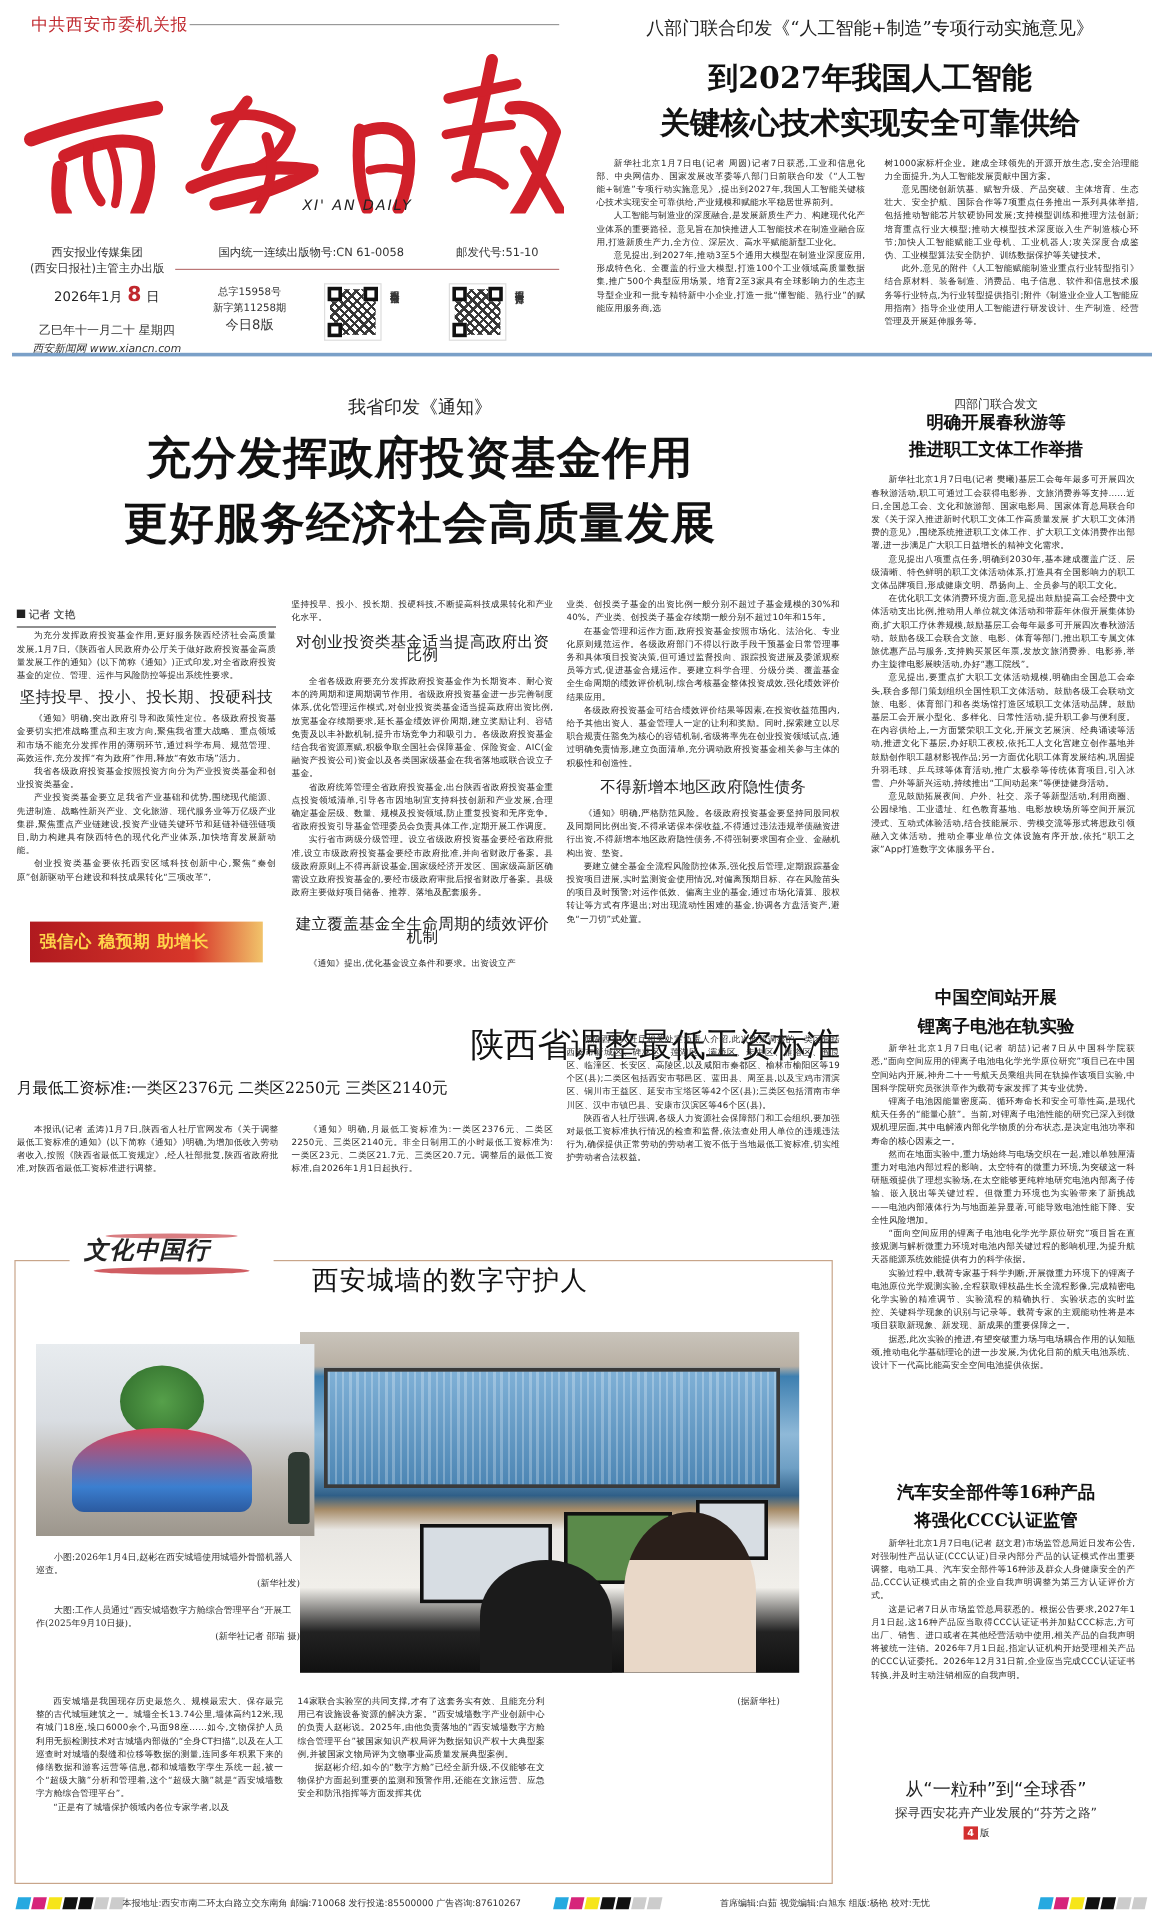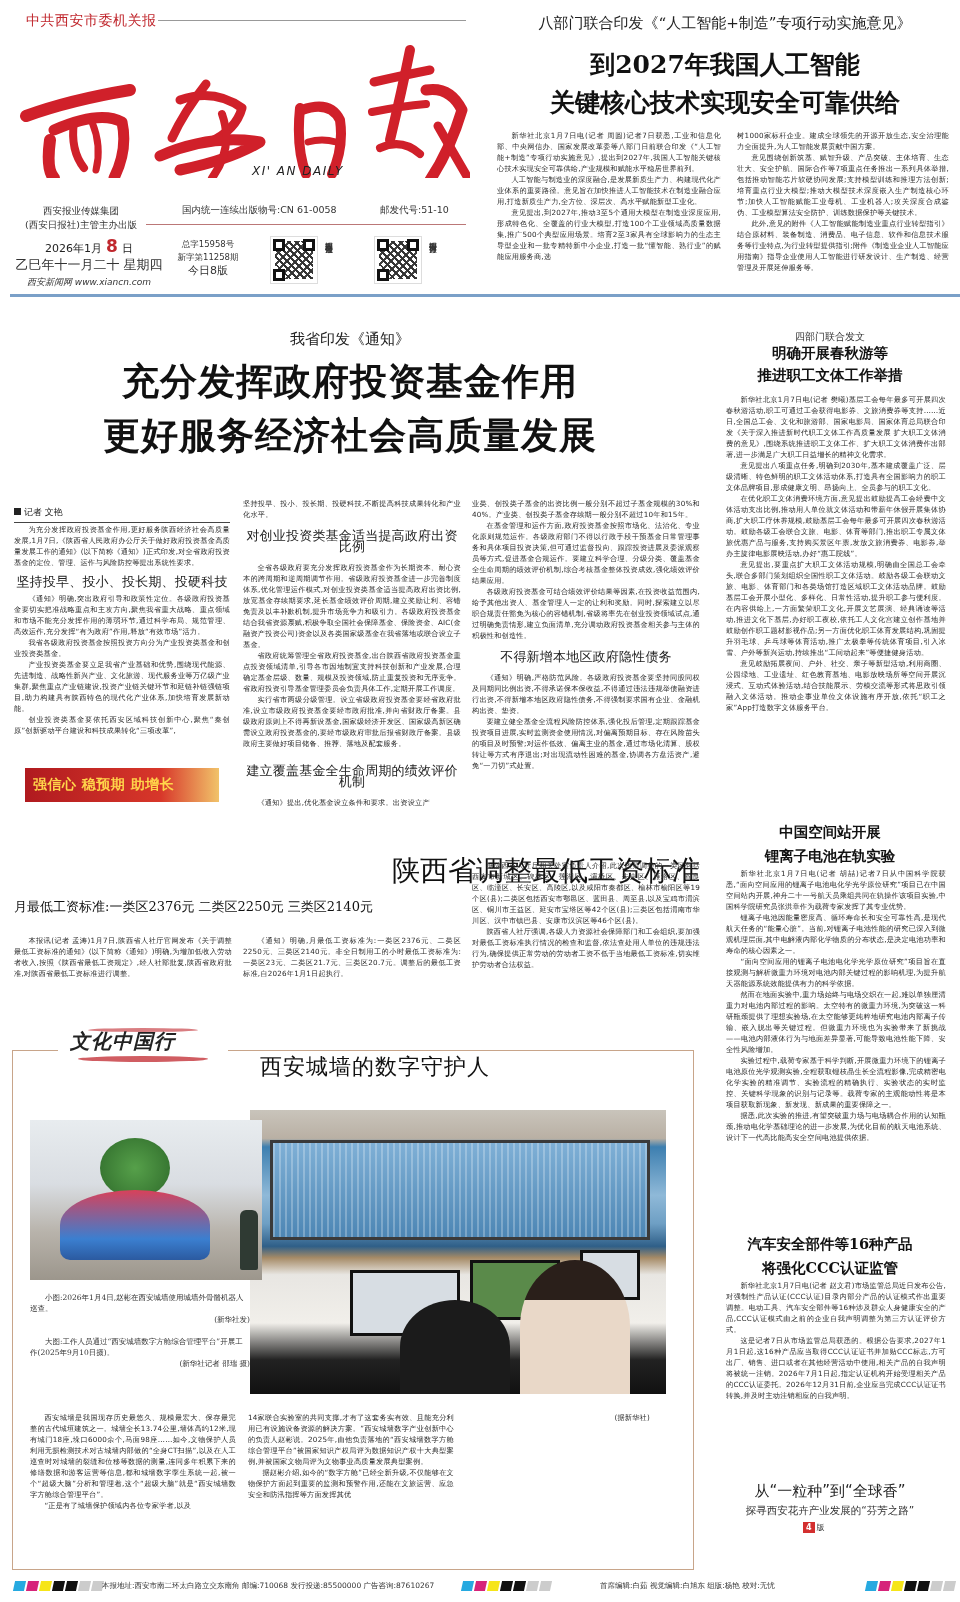--- a/index.html
+++ b/index.html
@@ -16,21 +16,21 @@
   .party-rule { left: 158px; top: 20px; width: 308px; height: 1px; background: #999; }
   .logo { left: 10px; top: 30px; width: 460px; height: 148px; }
   .logo-en { left: 252px; top: 164px; font-size: 12px; font-style: italic; letter-spacing: 1.5px; color: #222; }
   .pub-group { left: 16px; top: 204px; font-size: 9.5px; line-height: 14px; color: #333; text-align: center; width: 130px; }
   .issn { left: 182px; top: 204px; font-size: 9.5px; color: #333; }
   .postal { left: 380px; top: 204px; font-size: 9.5px; color: #333; }
   .mast-rule { left: 146px; top: 224px; width: 320px; height: 1px; background: #b77; }
   .date-block { left: 14px; top: 236px; width: 150px; text-align: center; }
   .date-line { font-size: 11px; color: #222; }
   .date-line .day { color: #c0272d; font-size: 17px; font-weight: bold; margin: 0 4px; }
-  .lunar { font-size: 13px; color: #333; margin-top: 0; }
+  .lunar { font-size: 10px; color: #333; margin-top: 12px; }
   .website { font-size: 9px; color: #333; margin-top: 2px; font-style: italic; }
   .issue-block { left: 170px; top: 238px; width: 76px; text-align: center; font-size: 8.5px; line-height: 13px; color: #333; }
   .issue-block .today { font-size: 11px; margin-top: 0; }
   .qr-wrap { position: absolute; }
   .qr-cell { position: relative; width: 48px; height: 48px; background: #fff; border: 1px solid #ddd; }
   .qr-corner { position: absolute; width: 12px; height: 12px; border: 3px solid #111; background: #fff; }
   .qr-noise { position: absolute; left: 4px; top: 4px; right: 4px; bottom: 4px;
       background:
         repeating-linear-gradient(45deg, #111 0 2px, transparent 2px 5px),
         repeating-linear-gradient(-45deg, #222 0 2px, transparent 2px 6px); opacity: 0.85; }
@@ -241,22 +241,22 @@
   <p>意见鼓励拓展夜间、户外、社交、亲子等新型活动,利用商圈、公园绿地、工业遗址、红色教育基地、电影放映场所等空间开展沉浸式、互动式体验活动,结合技能展示、劳模交流等形式将思政引领融入文体活动。推动企事业单位文体设施有序开放,依托“职工之家”App打造数字文体服务平台。</p>
 </div>
 
 <div class="abs rc-title2 serif">
   <div>中国空间站开展</div>
   <div>锂离子电池在轨实验</div>
 </div>
 <div class="abs rc-body2 body-text">
   <p>新华社北京1月7日电(记者 胡喆)记者7日从中国科学院获悉,“面向空间应用的锂离子电池电化学光学原位研究”项目已在中国空间站内开展,神舟二十一号航天员乘组共同在轨操作该项目实验,中国科学院研究员张洪章作为载荷专家发挥了其专业优势。</p>
   <p>锂离子电池因能量密度高、循环寿命长和安全可靠性高,是现代航天任务的“能量心脏”。当前,对锂离子电池性能的研究已深入到微观机理层面,其中电解液内部化学物质的分布状态,是决定电池功率和寿命的核心因素之一。</p>
+  <p>然而在地面实验中,重力场始终与电场交织在一起,难以单独厘清重力对电池内部过程的影响。太空特有的微重力环境,为突破这一科研瓶颈提供了理想实验场,在太空能够更纯粹地研究电池内部离子传输、嵌入脱出等关键过程。但微重力环境也为实验带来了新挑战——电池内部液体行为与地面差异显著,可能导致电池性能下降、安全性风险增加。</p>
   <p>“面向空间应用的锂离子电池电化学光学原位研究”项目旨在直接观测与解析微重力环境对电池内部关键过程的影响机理,为提升航天器能源系统效能提供有力的科学依据。</p>
-  <p>然而在地面实验中,重力场始终与电场交织在一起,难以单独厘清重力对电池内部过程的影响。太空特有的微重力环境,为突破这一科研瓶颈提供了理想实验场,在太空能够更纯粹地研究电池内部离子传输、嵌入脱出等关键过程。但微重力环境也为实验带来了新挑战——电池内部液体行为与地面差异显著,可能导致电池性能下降、安全性风险增加。</p>
   <p>实验过程中,载荷专家基于科学判断,开展微重力环境下的锂离子电池原位光学观测实验,全程获取锂枝晶生长全流程影像,完成精密电化学实验的精准调节、实验流程的精确执行、实验状态的实时监控、关键科学现象的识别与记录等。载荷专家的主观能动性将是本项目获取新现象、新发现、新成果的重要保障之一。</p>
   <p>据悉,此次实验的推进,有望突破重力场与电场耦合作用的认知瓶颈,推动电化学基础理论的进一步发展,为优化目前的航天电池系统、设计下一代高比能高安全空间电池提供依据。</p>
 </div>
 
 <div class="abs rc-title3 serif">
   <div>汽车安全部件等16种产品</div>
   <div>将强化CCC认证监管</div>
 </div>
 <div class="abs rc-body3 body-text">
   <p>新华社北京1月7日电(记者 赵文君)市场监管总局近日发布公告,对强制性产品认证(CCC认证)目录内部分产品的认证模式作出重要调整。电动工具、汽车安全部件等16种涉及群众人身健康安全的产品,CCC认证模式由之前的企业自我声明调整为第三方认证评价方式。</p>

